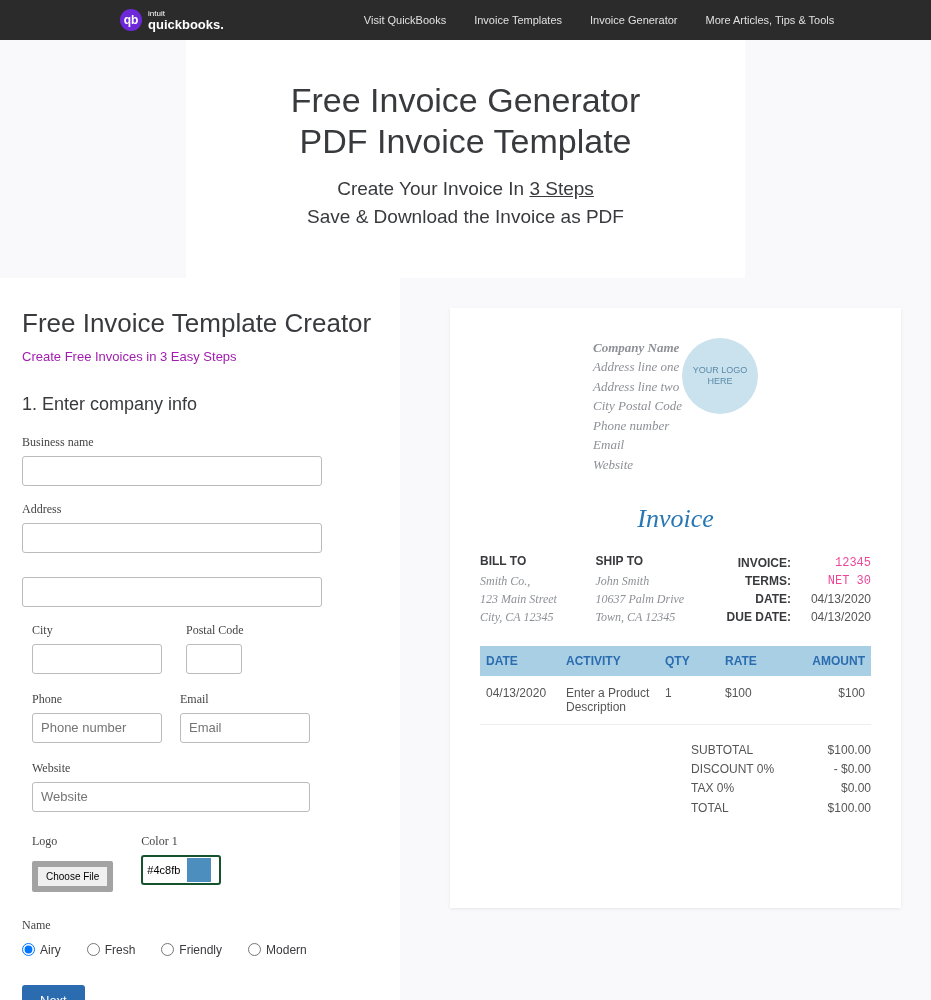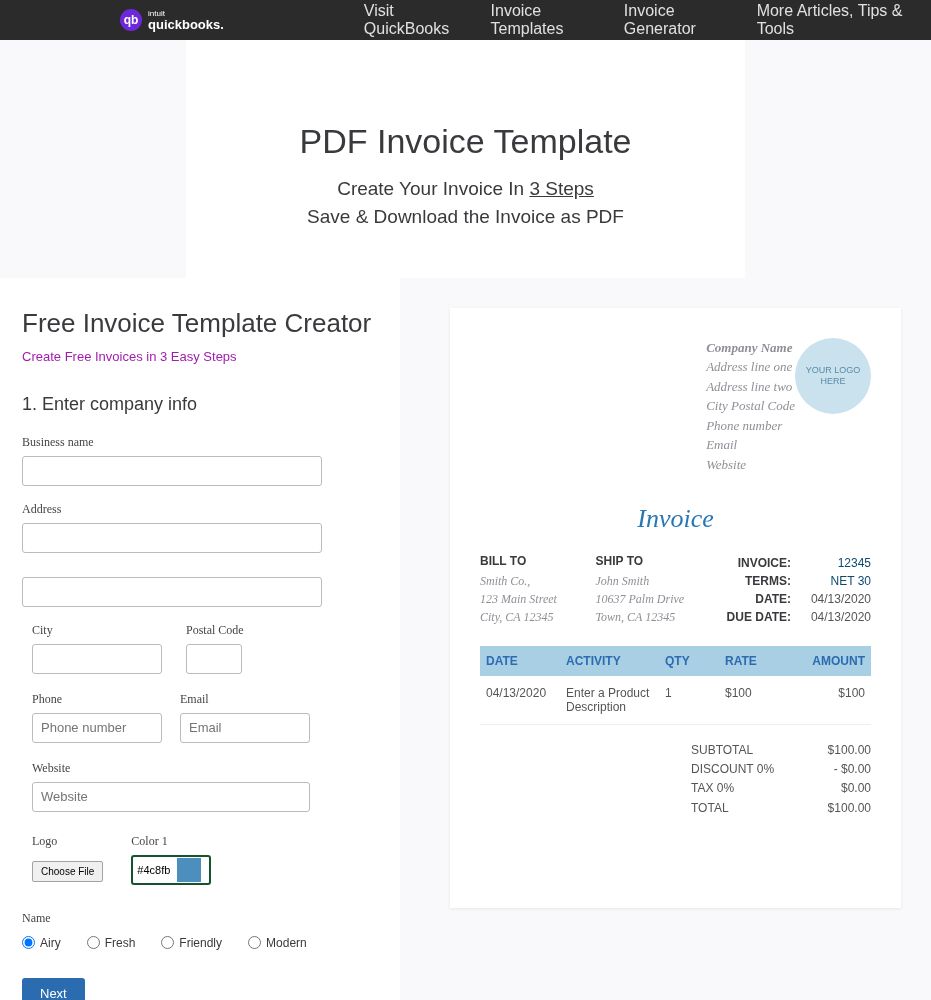--- a/index.html
+++ b/index.html
@@ -4,62 +4,62 @@
 <style>
 * { box-sizing: border-box; margin: 0; padding: 0; }
 body { font-family: -apple-system, BlinkMacSystemFont, "Segoe UI", Helvetica, Arial, sans-serif; background: #fff; color: #393a3d; width: 931px; }
 .topbar { background: #2b2b2b; height: 40px; display: flex; align-items: center; padding: 0 20px; }
 .logo-wrap { display: flex; align-items: center; margin-left: 100px; }
 .logo-circle { width: 22px; height: 22px; border-radius: 50%; background: #6d28d9; display: flex; align-items: center; justify-content: center; color: #fff; font-weight: bold; font-size: 12px; margin-right: 6px; }
 .logo-text { color: #fff; font-size: 13px; line-height: 1; }
 .logo-text .small { font-size: 8px; display: block; }
 .logo-text .big { font-weight: bold; }
 .nav { display: flex; gap: 28px; margin-left: 140px; }
-.nav a { color: #e0e0e0; font-size: 16px; text-decoration: none; cursor: pointer; }
+.nav a { color: #e0e0e0; font-size: 11px; text-decoration: none; cursor: pointer; }
 .hero { text-align: center; padding: 40px 20px 50px; background: linear-gradient(to right, #f9f9fb 0%, #f9f9fb 20%, #fff 20%, #fff 80%, #f9f9fb 80%); }
 .hero h1 { font-size: 34px; font-weight: 400; color: #393a3d; line-height: 1.2; }
 .hero .sub1 { font-size: 19px; margin-top: 16px; color: #393a3d; }
 .hero .sub1 u { text-decoration: underline; }
 .hero .sub2 { font-size: 19px; margin-top: 6px; color: #393a3d; }
 .main { display: flex; background: #f9f9fb; padding: 0; }
 .left { width: 400px; background: #fff; padding: 30px 22px 40px; }
 .left h2 { font-size: 26px; font-weight: 400; margin-bottom: 10px; }
 .left .subtitle { font-size: 13px; color: #a21caf; margin-bottom: 30px; }
 .left h3 { font-size: 18px; font-weight: 400; margin-bottom: 20px; }
 .field-label { font-size: 12px; color: #444; margin-bottom: 6px; display: block; font-family: Georgia, serif; }
 .text-input { width: 100%; height: 30px; border: 1px solid #bbb; border-radius: 3px; padding: 4px 8px; font-size: 13px; margin-bottom: 16px; }
 .text-input::placeholder { color: #999; }
 .row { display: flex; gap: 18px; }
 .col-small { width: 130px; }
 .col-postal { width: 70px; }
 .small-input { width: 100%; height: 30px; border: 1px solid #bbb; border-radius: 3px; padding: 4px 8px; font-size: 13px; }
-.file-btn { font-size: 10px; padding: 4px 8px; border: 1px solid #a3a3a3; background: #f0f0f0; cursor: pointer; border-radius: 2px; }
+.file-btn { font-size: 10px; padding: 4px 8px; border: 6px solid #a3a3a3; background: #f0f0f0; cursor: pointer; border-radius: 2px; }
 .color-row { display: flex; align-items: center; border: 2px solid #14532d; border-radius: 3px; height: 30px; width: 80px; }
 .color-row input { border: none; width: 44px; font-size: 11px; padding-left: 4px; }
 .swatch { width: 24px; height: 24px; margin-right: 2px; }
 .style-row { display: flex; gap: 26px; margin-top: 10px; }
 .radio-item { display: flex; align-items: center; gap: 5px; font-size: 12px; cursor: pointer; }
 .radio-item input { cursor: pointer; }
 .next-btn { background: #2b6cb0; color: #fff; border: none; padding: 8px 18px; font-size: 13px; border-radius: 3px; cursor: pointer; margin-top: 28px; }
 .right { flex: 1; padding: 30px 30px 30px 50px; }
 .preview { background: #fff; padding: 30px 30px 90px; box-shadow: 0 1px 3px rgba(0,0,0,0.08); }
-.preview-header { display: flex; justify-content: flex-end; }
+.preview-header { display: flex; justify-content: center; }
 .company-block { font-size: 13px; color: #8d9096; font-style: italic; line-height: 1.5; font-family: Georgia, serif; }
 .company-block .cname { font-weight: bold; }
 .logo-circ { width: 76px; height: 76px; border-radius: 50%; background: #cae1ee; display: flex; align-items: center; justify-content: center; text-align: center; font-size: 9px; color: #5a8ba8; line-height: 1.2; }
 .inv-title { text-align: center; font-size: 26px; color: #2877b5; font-family: Georgia, serif; font-style: italic; margin: 30px 0 20px; }
 .meta-row { display: flex; gap: 20px; font-size: 12px; margin-bottom: 20px; }
 .meta-col { flex: 1; }
 .meta-col.right-col { text-align: right; }
 .meta-label { font-weight: bold; color: #393a3d; margin-bottom: 4px; }
 .meta-val { color: #8d9096; font-style: italic; font-family: Georgia, serif; line-height: 1.5; }
 .kv-row { display: flex; justify-content: flex-end; line-height: 1.5; }
 .kv-row .k { font-weight: bold; width: 80px; text-align: right; }
 .kv-row .v { width: 80px; text-align: right; color: #555; }
-.kv-row .v.gray { color: #0c4a6e; }
+.kv-row .v.gray { color: #ec4899; font-family: Liberation Mono, monospace; }
 .table-head { display: flex; background: #a9cfe4; color: #2b6cb0; font-weight: bold; font-size: 12px; padding: 8px 6px; }
 .c-date { width: 80px; }
 .c-act { flex: 1; }
 .c-qty { width: 60px; text-align: left; }
 .c-rate { width: 70px; text-align: left; }
 .c-amt { width: 70px; text-align: right; }
 .table-row { display: flex; font-size: 12px; padding: 10px 6px; color: #555; border-bottom: 1px solid #eee; align-items: flex-start; }
 .totals { margin-top: 16px; font-size: 12px; color: #555; }
 .tot-row { display: flex; justify-content: flex-end; line-height: 1.6; }
 .tot-row .tk { width: 100px; text-align: left; }
@@ -79,21 +79,21 @@
   <div class="nav">
     <a>Visit QuickBooks</a>
     <a>Invoice Templates</a>
     <a>Invoice Generator</a>
     <a>More Articles, Tips &amp; Tools</a>
   </div>
 </div>
 
 <div class="hero">
   <h1>
-    <br>
+    <span>Free Invoice Generator</span><br>
     <span>PDF Invoice Template</span>
   </h1>
   <div class="sub1">
     <span>Create Your Invoice In </span><u>3 Steps</u>
   </div>
   <div class="sub2">Save &amp; Download the Invoice as PDF</div>
 </div>
 
 <div class="main">
   <div class="left">

